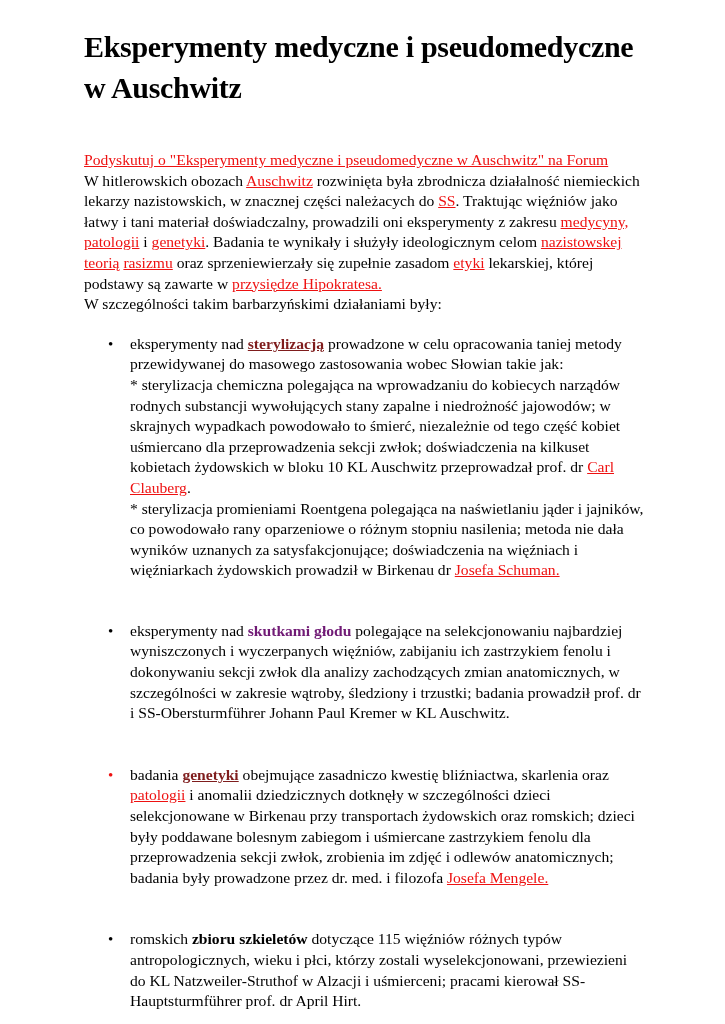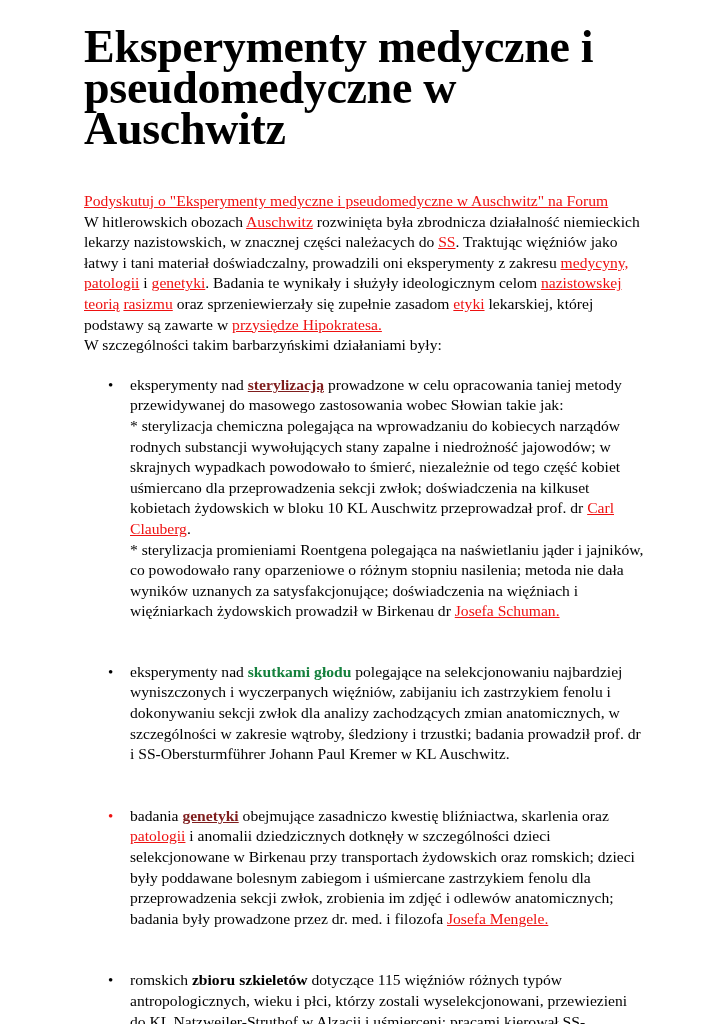--- a/index.html
+++ b/index.html
@@ -1,21 +1,21 @@
 <!DOCTYPE html>
 <html><head>
 <meta charset="utf-8">
 <style>
   html, body { margin:0; padding:0; background:#ffffff; }
   body { width:725px; height:1024px; overflow:hidden; font-family:"Liberation Serif", "DejaVu Serif", serif; color:#000; }
   .page { position:relative; padding:26px 80px 0 84px; }
-  h1 { font-family:"Liberation Serif", serif; font-weight:bold; font-size:46px; line-height:41px; margin:0 0 42px 0; letter-spacing:-0.3px; }
+  h1 { font-family:"Liberation Serif", serif; font-weight:bold; font-size:30px; line-height:41px; margin:0 0 42px 0; letter-spacing:-0.3px; }
   .p { font-size:15.6px; line-height:20.6px; margin:0; }
   a.lnk { color:#ee1111; text-decoration:underline; }
-  .red-bold { color:#15803d; font-weight:bold; }
+  .red-bold { color:#701a75; font-weight:bold; }
   .red-bold-u { color:#7f1d1d; font-weight:bold; text-decoration:underline; }
   b { font-weight:bold;text-align:right; }
   ul { list-style:none; margin:0; padding:0; }
   li { position:relative; padding-left:46px; font-size:15.6px; line-height:20.6px; }
   li .bullet { position:absolute; left:24px; top:0; font-size:15px; }
   li.b1 { margin-top:19px; }
   li.b2 { margin-top:40px; }
   li.b3 { margin-top:41px; }
   li.b4 { margin-top:41px; }
   .bullet.red { color:#ee1111; }

